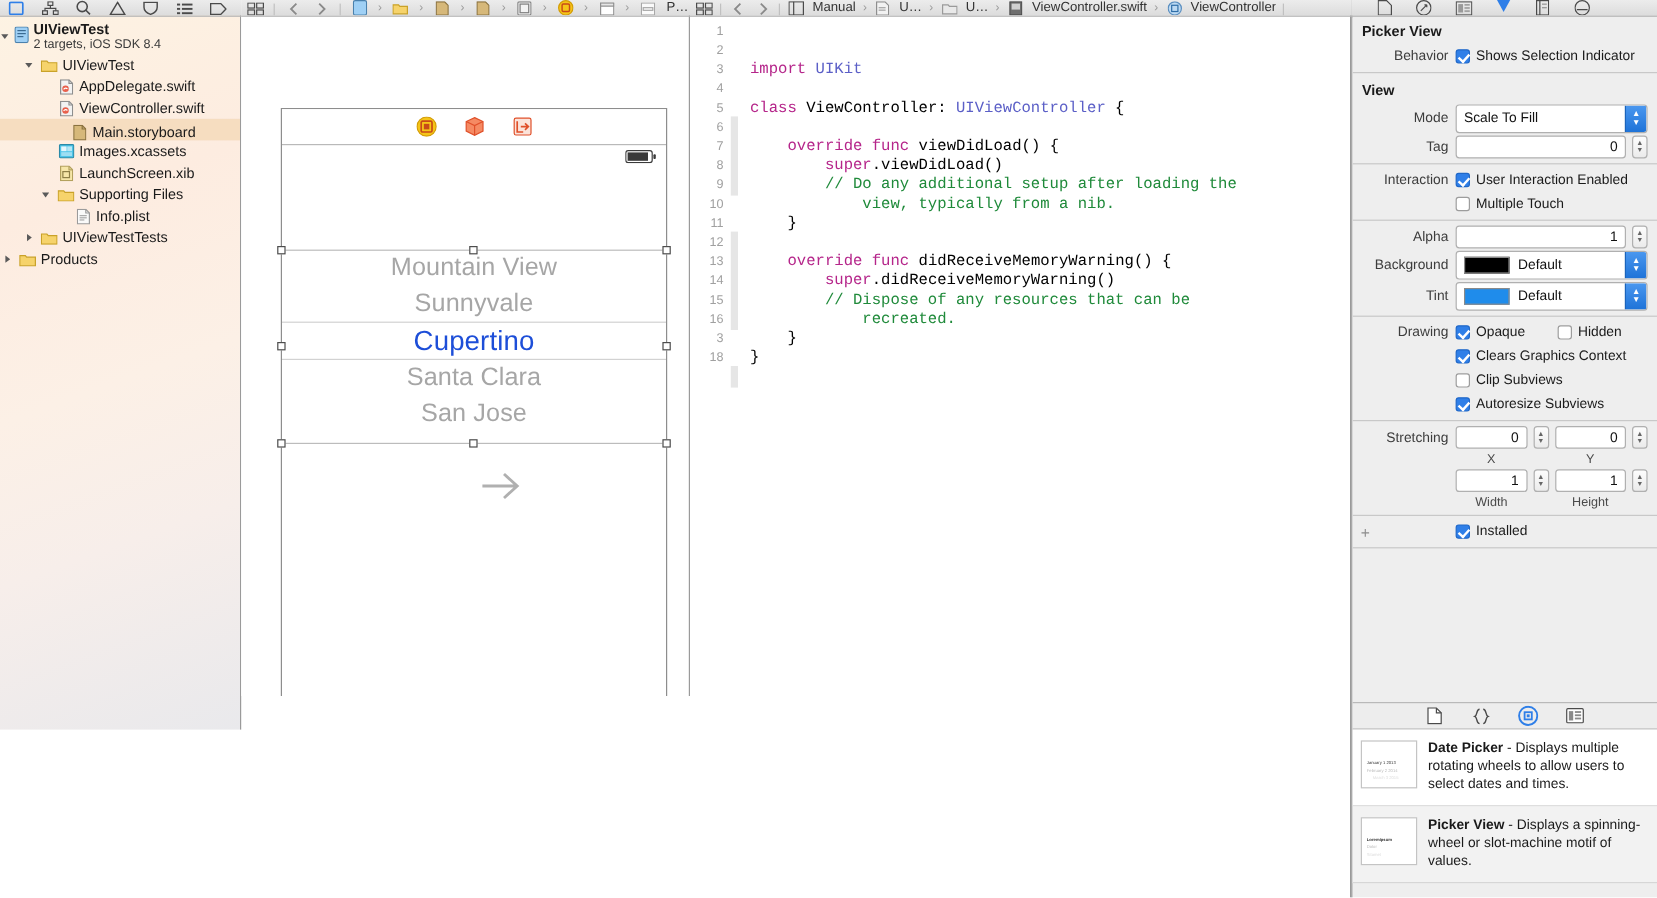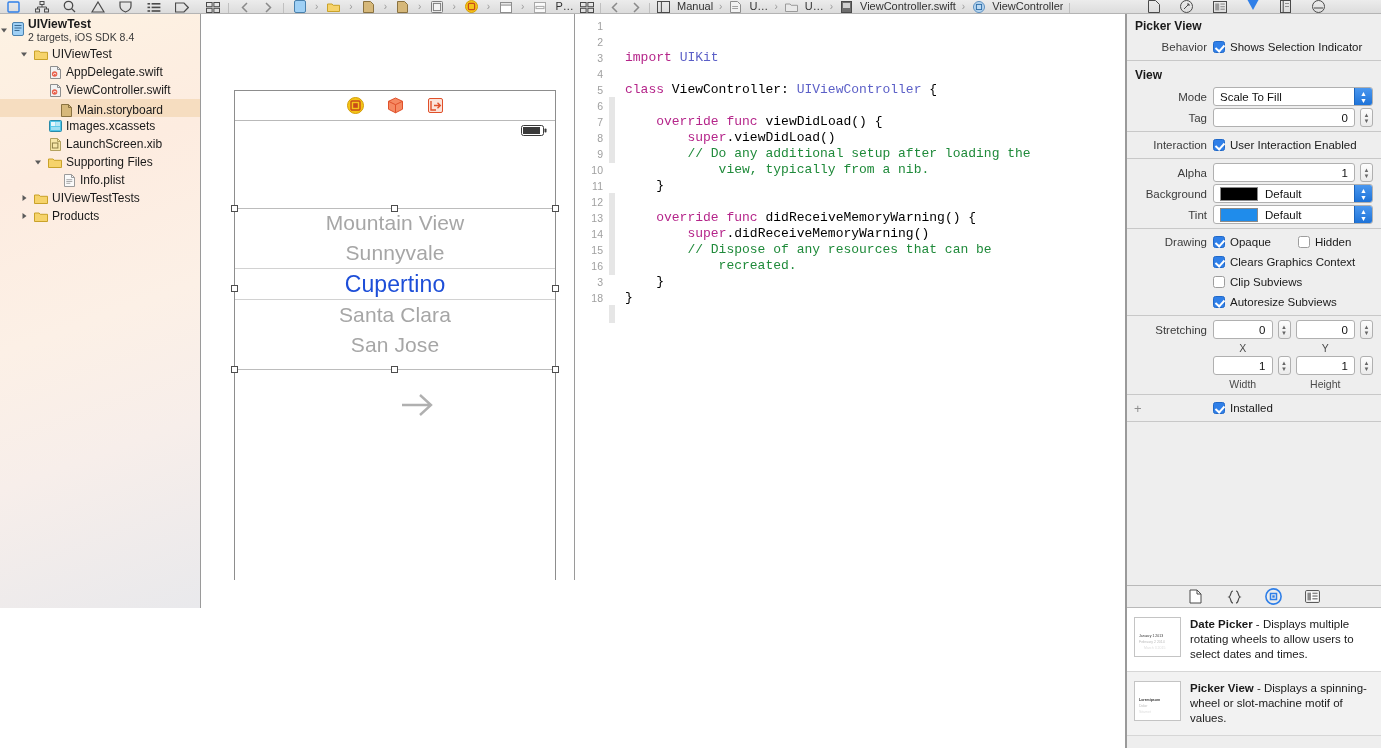--- a/index.html
+++ b/index.html
@@ -127,21 +127,21 @@
   .flabel { width: 80px; flex: 0 0 80px; text-align: right; font-size: 11.5px; color: #3c3c3c; }
   .fctl { flex: 1; display: flex; align-items: center; gap: 5px; }
   .chk { width: 12px; height: 12px; flex: 0 0 12px; border-radius: 2.5px;
     border: 1px solid #9d9d9d; background: #fff; position: relative; }
   .chk.on { background: #2f7fe8; border-color: #2068c8; }
   .chk.on::after { content: ""; position: absolute; left: 3px; top: 1px;
     width: 4px; height: 7px; border: solid #fff; border-width: 0 2px 2px 0;
     transform: rotate(42deg); }
   .ctext { font-size: 11.5px; color: #1a1a1a; }
   .popup {
-    flex: 1; height: 19px; background: #fff; border: 1px solid #b0b0b0;
+    flex: 1; height: 24px; background: #fff; border: 1px solid #b0b0b0;
     border-radius: 3px; display: flex; align-items: center;
     padding-left: 6px; font-size: 11.5px; color: #111; position: relative;
     overflow: hidden;
   }
   .stepper-btn {
     position: absolute; right: 0; top: 0; width: 18px; height: 100%;
     background: linear-gradient(#4a97ef, #1e73d8); border-left: 1px solid #1b64bb;
     display: flex; flex-direction: column; align-items: center; justify-content: center;
     color: #fff; font-size: 7px; line-height: 7px;
   }
@@ -306,21 +306,21 @@
               <path d="M2.5 1 L6.5 4 L2.5 7 Z" fill="#5a5a5a"></path>
             </svg>
           </span>
           <span class="ico">
             <svg width="14" height="11" viewBox="0 0 14 11">
               <path d="M0.5 2 h4.6 l1.1 1.3 h7.3 v7.2 h-13 z" fill="#f6d36b" stroke="#c9a229"></path>
             </svg>
           </span>
           <span class="nav-lbl">UIViewTestTests</span>
         </div>
-        <div class="nav-row" style="padding-left: 18px; text-align: right;">
+        <div class="nav-row" style=" text-align: right;">
           <span class="twist">
             <svg width="8" height="8" viewBox="0 0 8 8">
               <path d="M2.5 1 L6.5 4 L2.5 7 Z" fill="#5a5a5a"></path>
             </svg>
           </span>
           <span class="ico">
             <svg width="14" height="11" viewBox="0 0 14 11">
               <path d="M0.5 2 h4.6 l1.1 1.3 h7.3 v7.2 h-13 z" fill="#f6d36b" stroke="#c9a229"></path>
             </svg>
           </span>
@@ -473,20 +473,27 @@
       </div>
       <div class="hr"></div>
 
       <div class="frow">
         <div class="flabel">Interaction</div>
         <div class="fctl">
           <div class="chk on"></div>
           <div class="ctext">User Interaction Enabled</div>
         </div>
       </div>
+      <div class="frow">
+        <div class="flabel"></div>
+        <div class="fctl">
+          <div class="chk"></div>
+          <div class="ctext">Multiple Touch</div>
+        </div>
+      </div>
       <div class="hr"></div>
 
       <div class="frow">
         <div class="flabel">Alpha</div>
         <div class="fctl">
           <div class="txtfield" style="flex:1">
             <span>1</span>
           </div>
           <div class="step">▲<br>▼</div>
         </div>

